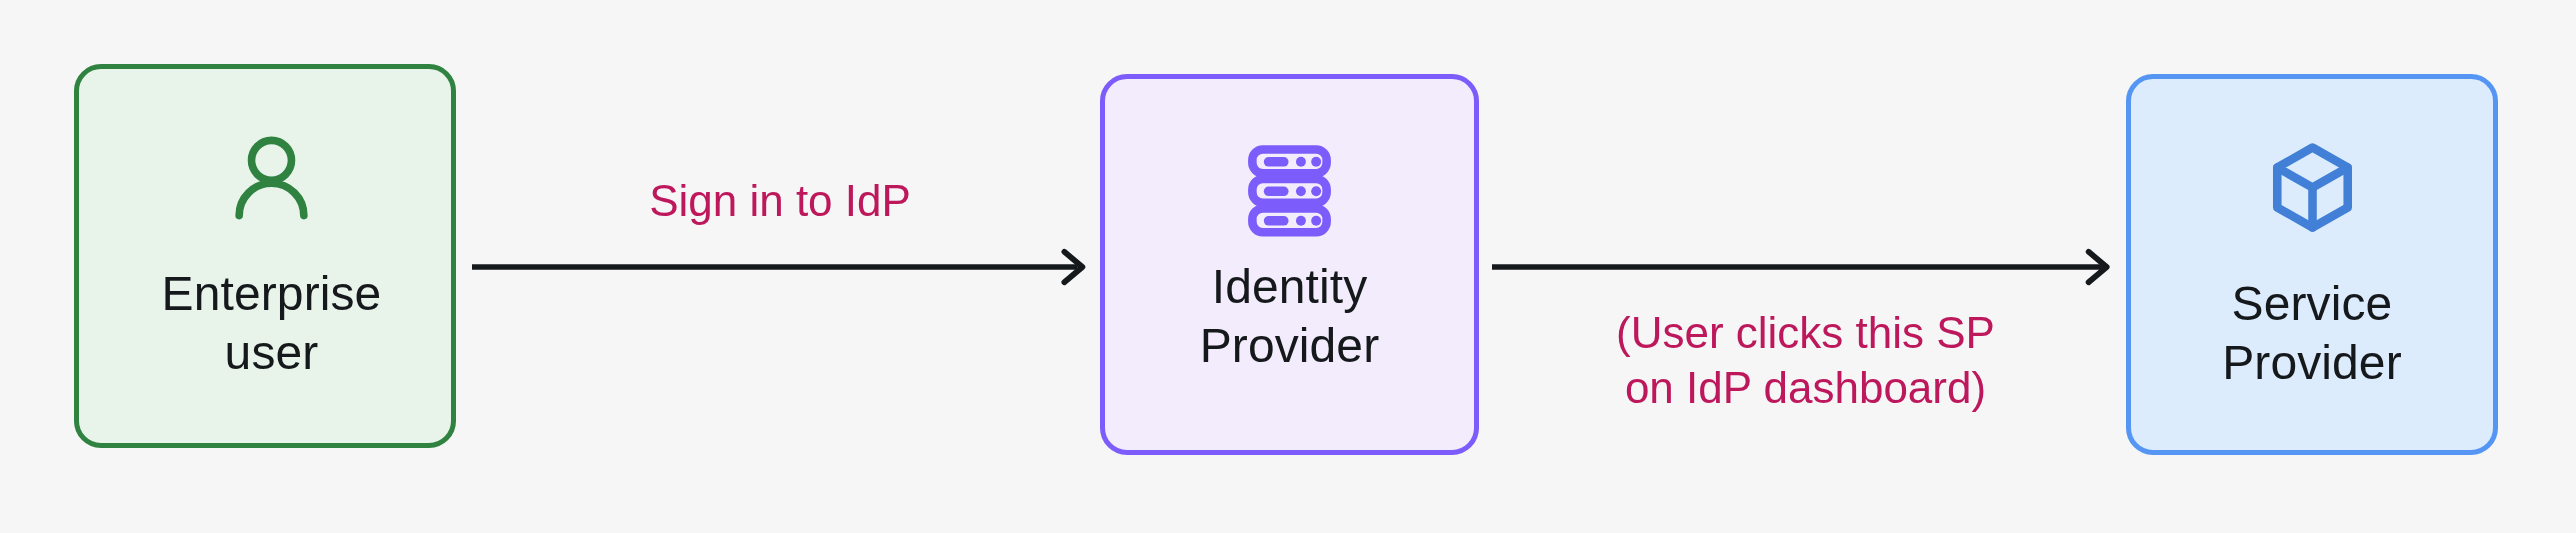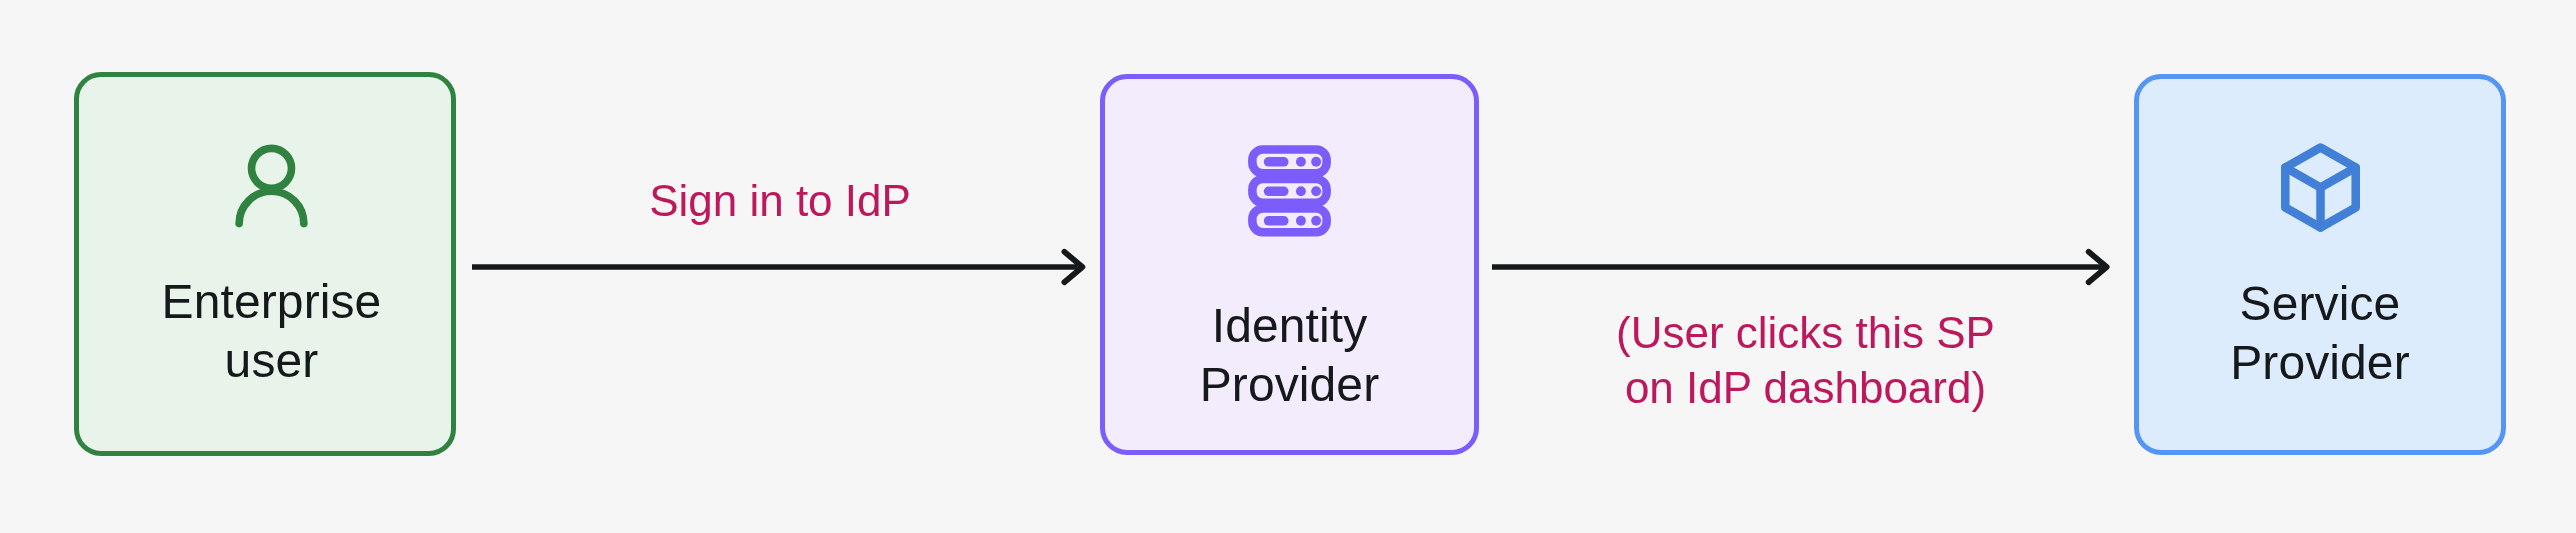--- a/index.html
+++ b/index.html
@@ -39,49 +39,48 @@
     text-align: center;
     color: #16191c;
     font-size: 48px;
     line-height: 1.22;
     letter-spacing: 0.1px;
     white-space: pre-line;
   }
 
   #node-user {
     left: 74px;
-    top: 72px;
+    top: 64px;
     width: 382px;
     height: 384px;
     border-color: #2f8240;
     background: #e8f4ea;
     padding-left: 13px;
   }
   #node-user .node-icon { margin-top: 59px; }
   #node-user .node-label { margin-top: 38px; }
 
   #node-idp {
     left: 1100px;
     top: 74px;
     width: 379px;
     height: 381px;
     border-color: #7c5cfa;
     background: #f3ecfd;
   }
   #node-idp .node-icon { margin-top: 59px; }
-  #node-idp .node-label { margin-top: 60px; }
+  #node-idp .node-label { margin-top: 21px; }
 
   #node-sp {
     left: 2126px;
     top: 74px;
     width: 372px;
     height: 381px;
     border-color: #5596f5;
     background: #ddecfd;
-    margin-left: 8px;
   }
   #node-sp .node-icon { margin-top: 59px; }
   #node-sp .node-label { margin-top: 38px; }
 
   
   .edge {
     position: absolute;
   }
   .edge svg { display: block; }
 

